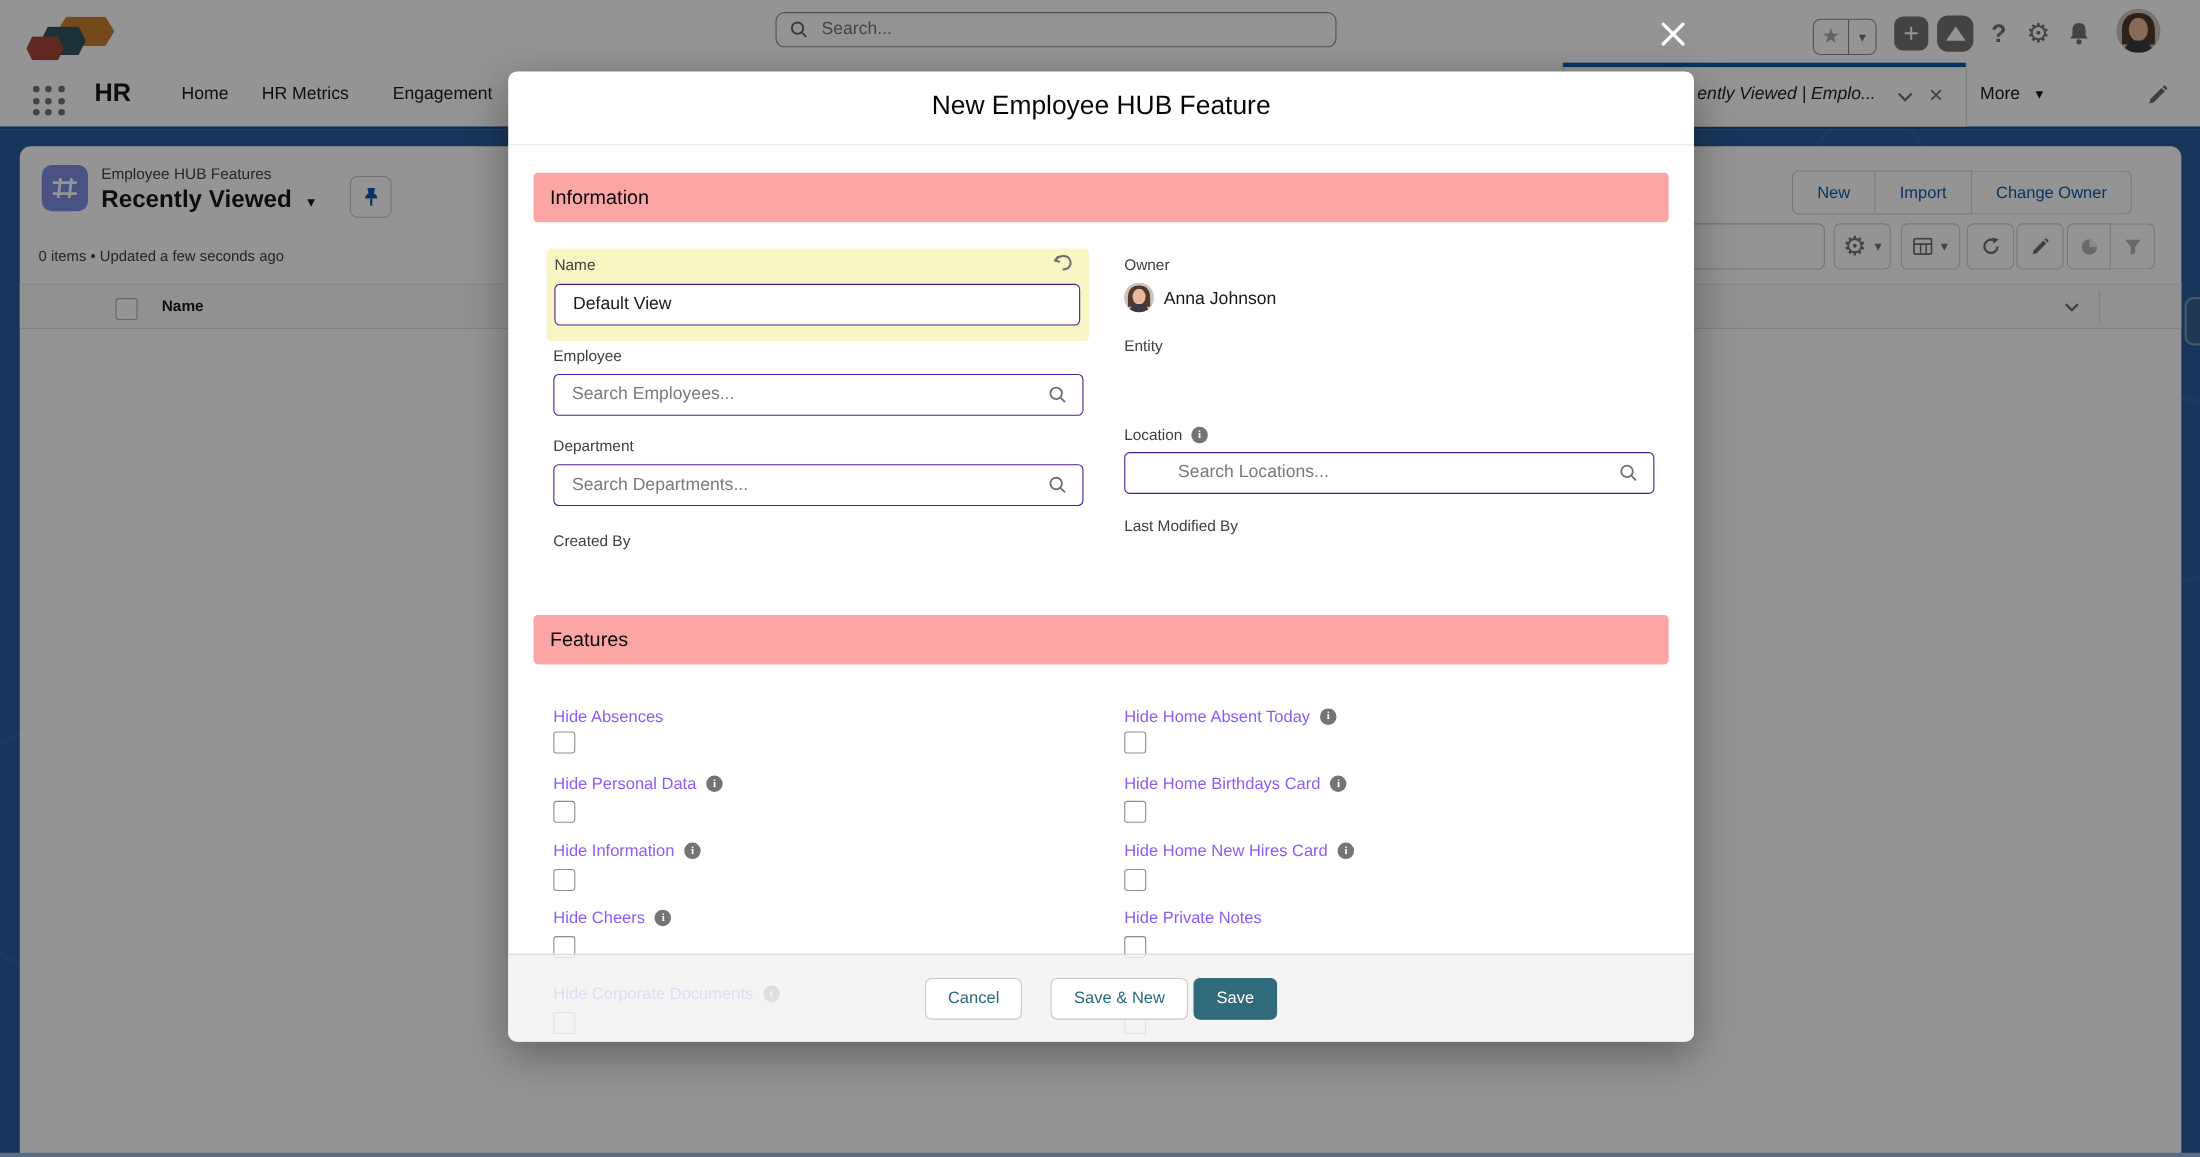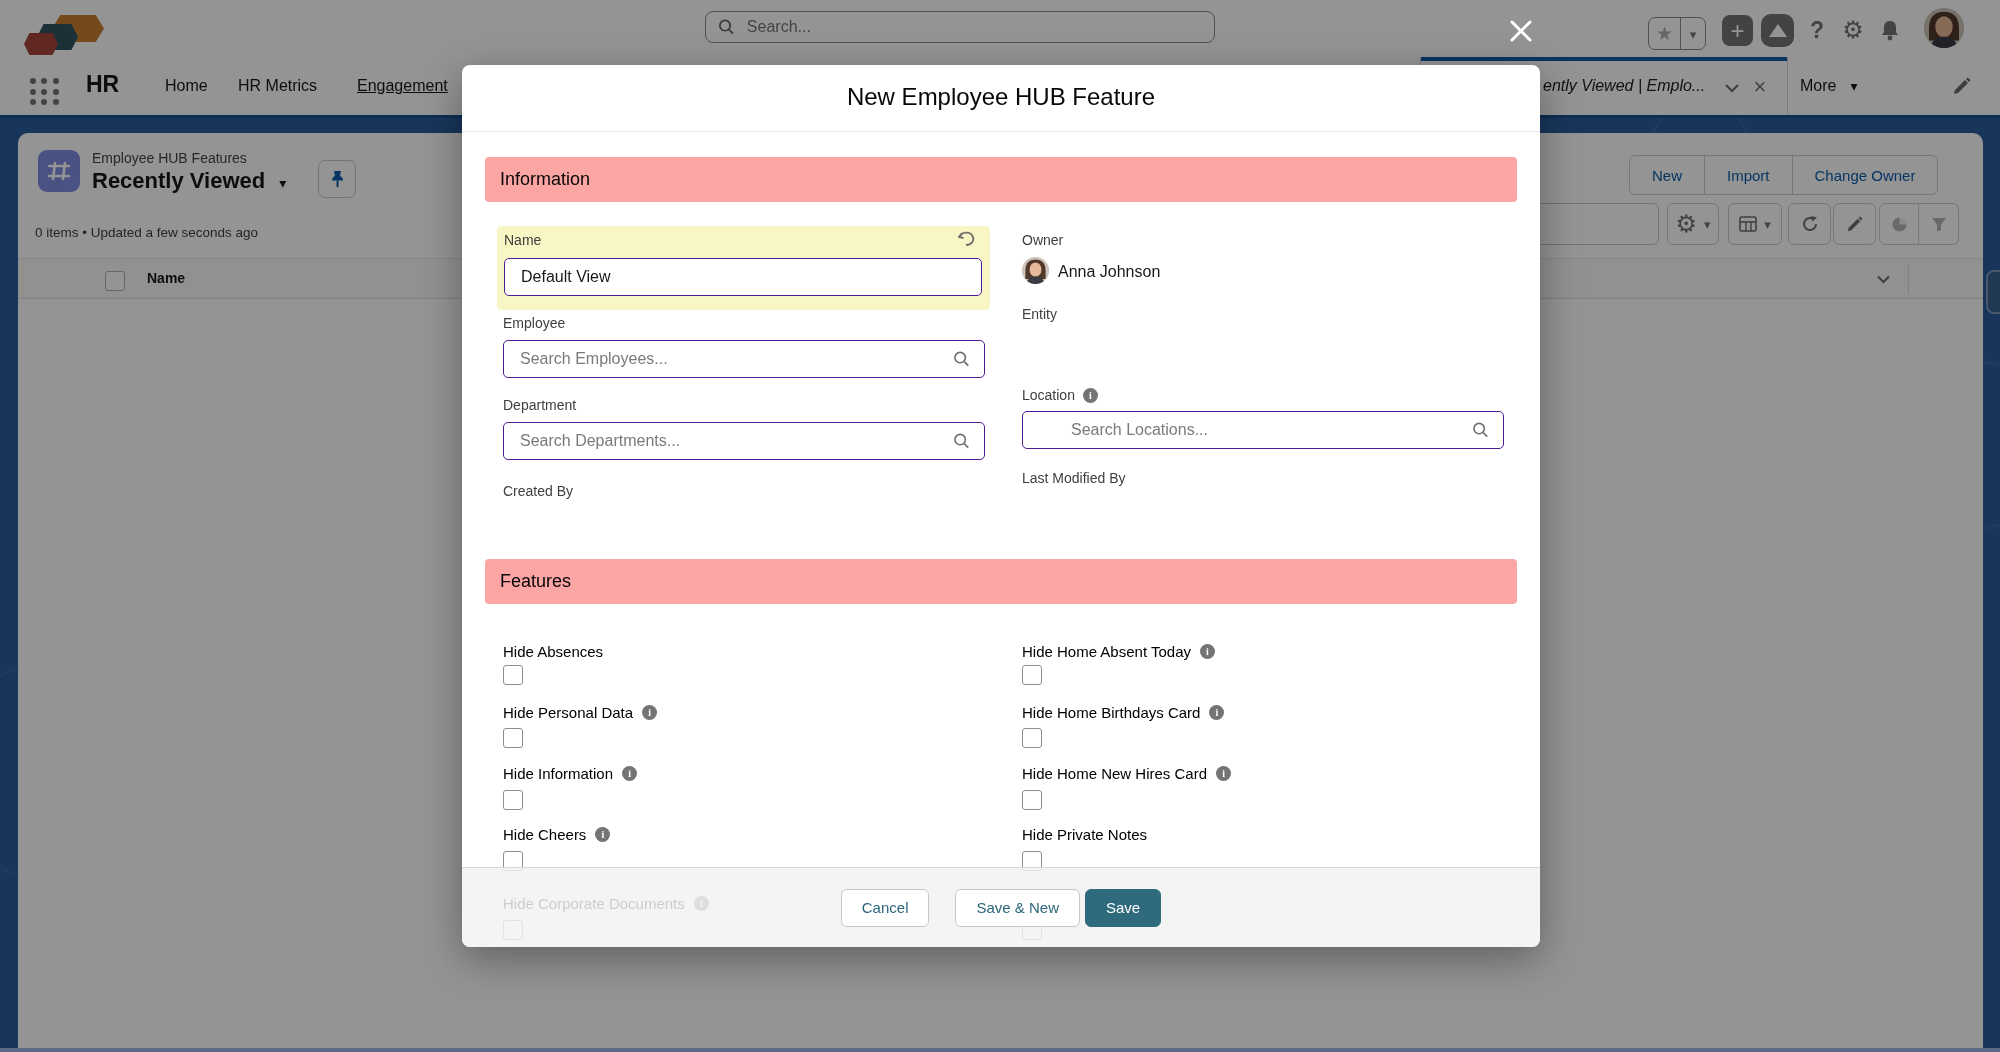--- a/index.html
+++ b/index.html
@@ -90,21 +90,21 @@
   .flabel{position:absolute;font-size:14px;color:#3e3e3c;display:flex;align-items:center;gap:8px;}
   .finput{position:absolute;width:482px;height:38px;border:1px solid #4c1d95;border-radius:5px;background:#fff;
     box-sizing:border-box;display:flex;align-items:center;padding:0 14px;}
   .finput input{border:none;outline:none;width:100%;font-size:16px;color:#181818;background:transparent;
     font-family:"Liberation Sans",sans-serif;}
   .finput input::placeholder{color:#7a7a7a;opacity:1;}
   .yellow{position:absolute;left:35px;top:161px;width:493px;height:84px;background:#f9f6c5;border-radius:4px;}
   .info-icon{width:15px;height:15px;border-radius:50%;background:#747474;color:#fff;display:inline-flex;
     align-items:center;justify-content:center;flex:0 0 15px;}
   .info-icon::after{content:"i";font-size:10px;font-weight:bold;font-family:"Liberation Serif",serif;}
-  .feat-label{position:absolute;font-size:15px;color:#000000;display:flex;align-items:center;gap:9px;}
+  .feat-label{position:absolute;font-size:15px;color:#8b5cf6;display:flex;align-items:center;gap:9px;}
   .feat-cb{position:absolute;width:20px;height:20px;border:1px solid #8e8e8e;border-radius:3px;background:#fff;box-sizing:border-box;}
   .modal-footer{position:absolute;left:0;top:802px;width:1078px;height:80px;background:rgba(243,242,242,0.84);
     border-top:1px solid #d9d7d5;box-sizing:border-box;display:flex;align-items:center;justify-content:center;gap:0;z-index:5;}
   .fbtn{height:38px;border-radius:6px;border:1px solid #c9c7c5;background:#fff;color:#2a677c;font-size:15px;
     padding:0 20px;font-family:"Liberation Sans",sans-serif;cursor:pointer;}
   .fbtn.save{background:#2f6b7d;border-color:#2f6b7d;color:#fff;margin-left:5px;}
   .fbtn.cancel{margin-right:26px;}
   svg{display:block;}
 </style>
 </head>
@@ -170,21 +170,21 @@
         <span></span>
         <span></span>
         <span></span>
         <span></span>
         <span></span>
         <span></span>
     </div>
     <div class="appname">HR</div>
     <div class="navtab" style="left:165px;">Home</div>
     <div class="navtab" style="left:238px;">HR Metrics</div>
-    <div class="navtab" style="left:357px;text-decoration:underline;">Engagement</div>
+    <div class="navtab" style="left:357px;">Engagement</div>
     <div class="wstab">
       <div class="accent"></div>
       <div class="txt">ently Viewed | Emplo...</div>
       <svg width="16" height="10" viewBox="0 0 16 10" style="position:absolute;left:303px;top:26px;">
           <path d="M2 2 L8 8 L14 2" fill="none" stroke="#6b6b6b" stroke-width="2"></path>
         </svg>
       <div class="hicon" style="left:328px;top:18px;width:22px;height:24px;">
           <span class="i-x"></span>
         </div>
     </div>

